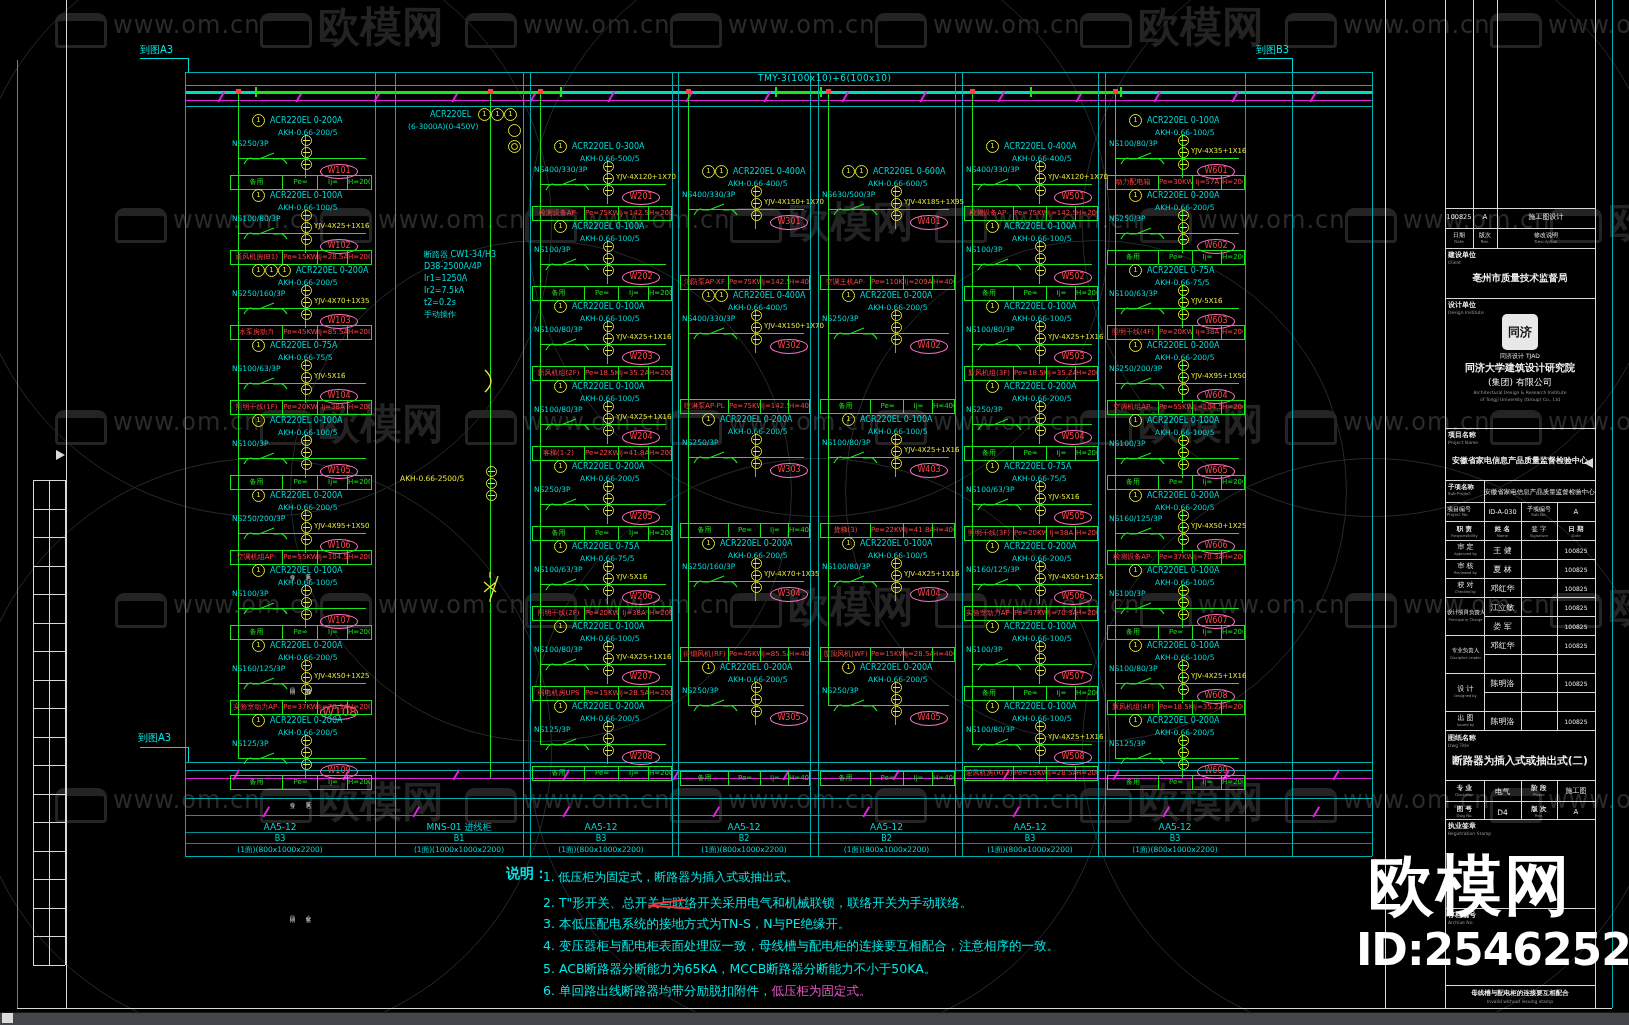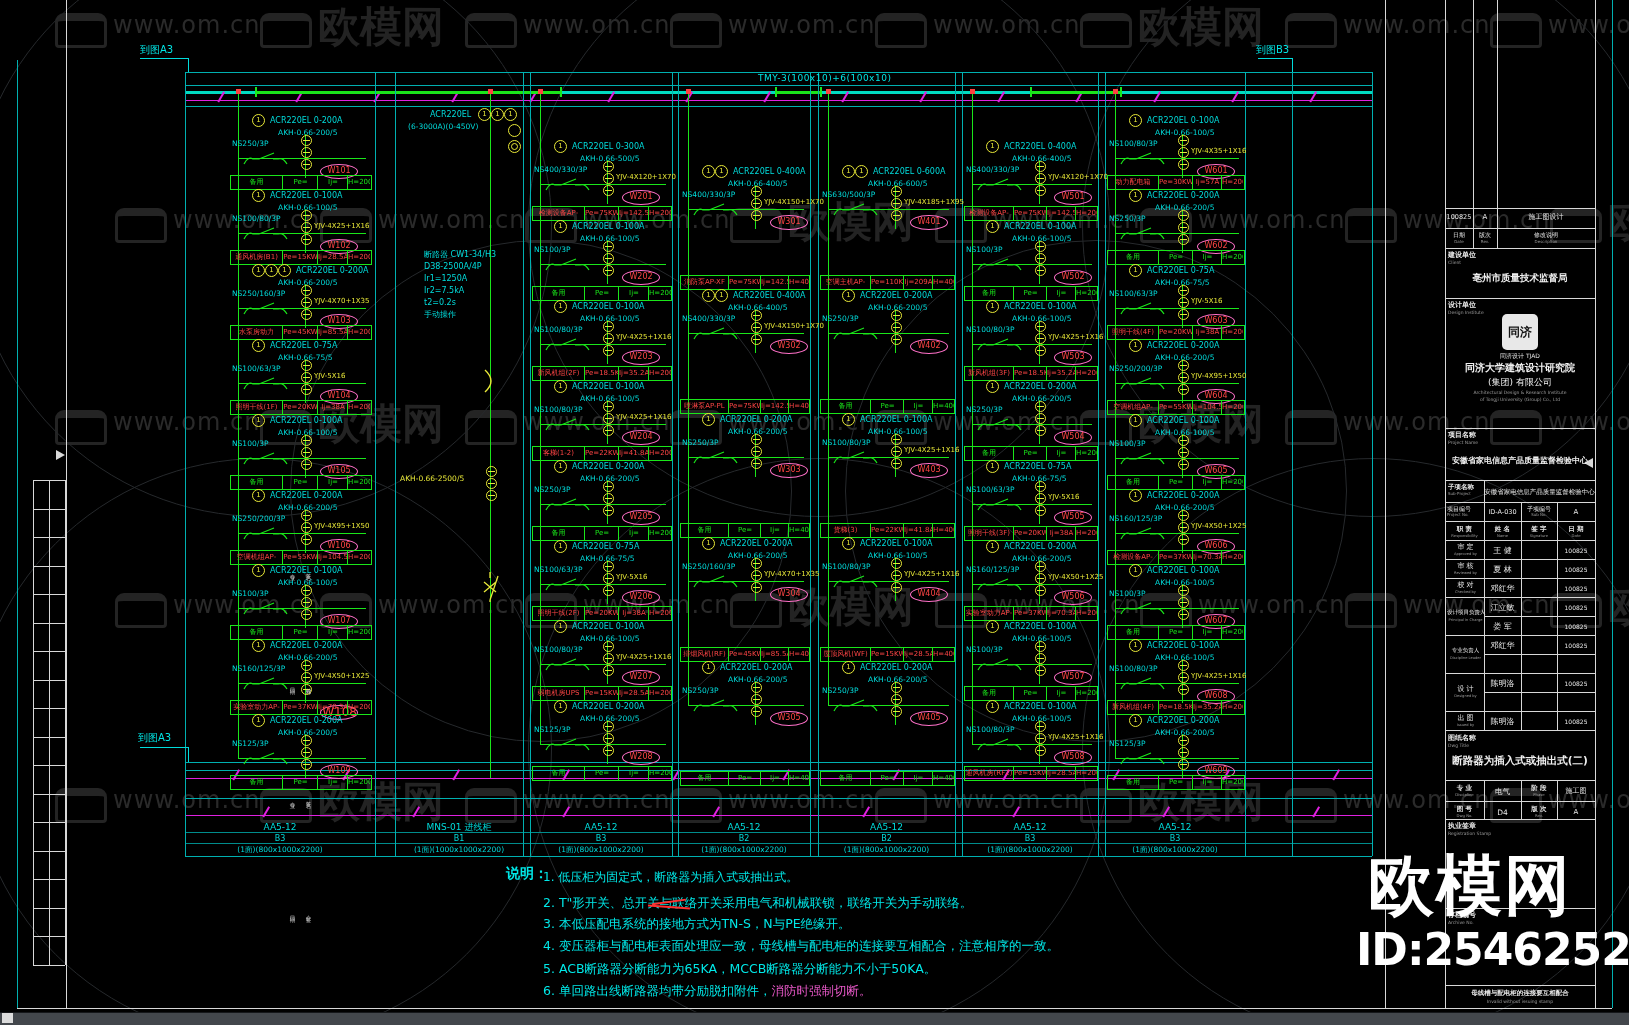--- a/index.html
+++ b/index.html
@@ -1483,21 +1483,21 @@
       <div style="position: absolute; left: 1521px; top: 502px; width: 1px; height: 19px; background: rgb(216, 216, 216);"></div>
       <div style="position: absolute; left: 1557px; top: 502px; width: 1px; height: 19px; background: rgb(216, 216, 216);"></div>
       <div style="position: absolute; left: 1445px; top: 521px; width: 150px; height: 1px; background: rgb(216, 216, 216);"></div>
       <div style="position: absolute; left: 1484px; top: 521px; width: 1px; height: 209px; background: rgb(216, 216, 216);"></div>
       <div style="position: absolute; left: 1521px; top: 521px; width: 1px; height: 209px; background: rgb(216, 216, 216);"></div>
       <div style="position: absolute; left: 1557px; top: 521px; width: 1px; height: 209px; background: rgb(216, 216, 216);"></div>
       <div style="position: absolute; left: 1445px; top: 525px; width: 39px; height: 10.5px; color: rgb(232, 232, 232); font-size: 6.5px; line-height: 8.5px; white-space: nowrap; text-align: center; font-weight: bold;">职 责</div>
       <div style="position: absolute; left: 1445px; top: 533px; width: 39px; height: 7.8px; color: rgb(154, 154, 154); font-size: 3.8px; line-height: 5.8px; white-space: nowrap; text-align: center;">Responsibility</div>
       <div style="position: absolute; left: 1484px; top: 525px; width: 37px; height: 10.5px; color: rgb(232, 232, 232); font-size: 6.5px; line-height: 8.5px; white-space: nowrap; text-align: center; font-weight: bold;">姓 名</div>
       <div style="position: absolute; left: 1484px; top: 533px; width: 37px; height: 7.8px; color: rgb(154, 154, 154); font-size: 3.8px; line-height: 5.8px; white-space: nowrap; text-align: center;">Name</div>
-      <div style="position: absolute; left: 1521px; top: 525px; width: 36px; height: 10.5px; color: rgb(232, 232, 232); font-size: 6.5px; line-height: 8.5px; white-space: nowrap; text-align: center; font-weight: bold;">签 字</div>
+      <div style="position: absolute; left: 1521px; top: 525px; width: 36px; height: 10.5px; color: rgb(232, 232, 232); font-size: 6.5px; line-height: 8.5px; white-space: nowrap; text-align: center; font-weight: normal;">签 字</div>
       <div style="position: absolute; left: 1521px; top: 533px; width: 36px; height: 7.8px; color: rgb(154, 154, 154); font-size: 3.8px; line-height: 5.8px; white-space: nowrap; text-align: center;">Signature</div>
       <div style="position: absolute; left: 1557px; top: 525px; width: 38px; height: 10.5px; color: rgb(232, 232, 232); font-size: 6.5px; line-height: 8.5px; white-space: nowrap; text-align: center; font-weight: bold;">日 期</div>
       <div style="position: absolute; left: 1557px; top: 533px; width: 38px; height: 7.8px; color: rgb(154, 154, 154); font-size: 3.8px; line-height: 5.8px; white-space: nowrap; text-align: center;">Date</div>
       <div style="position: absolute; left: 1445px; top: 540px; width: 150px; height: 1px; background: rgb(216, 216, 216);"></div>
       <div style="position: absolute; left: 1447px; top: 542.5px; width: 37px; height: 11px; color: rgb(232, 232, 232); font-size: 7px; line-height: 9px; white-space: nowrap; text-align: center;">审 定</div>
       <div style="position: absolute; left: 1447px; top: 551.5px; width: 37px; height: 7.6px; color: rgb(154, 154, 154); font-size: 3.6px; line-height: 5.6px; white-space: nowrap; text-align: center;">Approved by</div>
       <div style="position: absolute; left: 1484px; top: 546px; width: 37px; height: 12px; color: rgb(232, 232, 232); font-size: 8px; line-height: 10px; white-space: nowrap; text-align: center;">王 健</div>
       <div style="position: absolute; left: 1557px; top: 547px; width: 38px; height: 10px; color: rgb(232, 232, 232); font-size: 6px; line-height: 8px; white-space: nowrap; text-align: center;">100825</div>
       <div style="position: absolute; left: 1445px; top: 559px; width: 150px; height: 1px; background: rgb(216, 216, 216);"></div>
       <div style="position: absolute; left: 1447px; top: 561.5px; width: 37px; height: 11px; color: rgb(232, 232, 232); font-size: 7px; line-height: 9px; white-space: nowrap; text-align: center;">审 核</div>
@@ -1568,21 +1568,21 @@
       <div style="position: absolute; left: 1445px; top: 985px; width: 150px; height: 1px; background: rgb(216, 216, 216);"></div>
       <div style="position: absolute; left: 1445px; top: 989px; width: 150px; height: 10.5px; color: rgb(232, 232, 232); font-size: 6.5px; line-height: 8.5px; white-space: nowrap; text-align: center; font-weight: bold;">母线槽与配电柜的连接要互相配合</div>
       <div style="position: absolute; left: 1445px; top: 999px; width: 150px; height: 8.5px; color: rgb(154, 154, 154); font-size: 4.5px; line-height: 6.5px; white-space: nowrap; text-align: center;">Invalid without issuing stamp</div>
     </div>
   <div id="notes">
       <div style="position: absolute; left: 543px; top: 870px; width: 830px; height: 18px; font-size: 12px; white-space: nowrap; line-height: 15px;"><span style="color: rgb(0, 232, 232);">1. 低压柜为固定式，断路器为插入式或抽出式。</span></div>
       <div style="position: absolute; left: 543px; top: 895px; width: 830px; height: 18px; font-size: 12.5px; white-space: nowrap; line-height: 15px;"><span style="color: rgb(0, 232, 232);">2. T"形开关、总开关与联络开关采用电气和机械联锁，联络开关为手动联络。</span></div>
       <div style="position: absolute; left: 543px; top: 916px; width: 830px; height: 18px; font-size: 12.5px; white-space: nowrap; line-height: 15px;"><span style="color: rgb(0, 232, 232);">3. 本低压配电系统的接地方式为TN-S，N与PE绝缘开。</span></div>
       <div style="position: absolute; left: 543px; top: 938px; width: 830px; height: 18px; font-size: 12.5px; white-space: nowrap; line-height: 15px;"><span style="color: rgb(0, 232, 232);">4. 变压器柜与配电柜表面处理应一致，母线槽与配电柜的连接要互相配合，注意相序的一致。</span></div>
       <div style="position: absolute; left: 543px; top: 961px; width: 830px; height: 18px; font-size: 12.5px; white-space: nowrap; line-height: 15px;"><span style="color: rgb(0, 232, 232);">5. ACB断路器分断能力为65KA，MCCB断路器分断能力不小于50KA。</span></div>
-      <div style="position: absolute; left: 543px; top: 983px; width: 830px; height: 18px; font-size: 12.5px; white-space: nowrap; line-height: 15px;"><span style="color: rgb(0, 232, 232);">6. 单回路出线断路器均带分励脱扣附件，</span><span style="color: rgb(232, 88, 200);">消防时强制切断。</span></div>
+      <div style="position: absolute; left: 543px; top: 983px; width: 830px; height: 18px; font-size: 12.5px; white-space: nowrap; line-height: 15px;"><span style="color: rgb(0, 232, 232);">6. 单回路出线断路器均带分励脱扣附件，</span><span style="color: rgb(232, 88, 200);">低压柜为固定式。</span></div>
       <div style="position: absolute; left: 652px; top: 901px; width: 34px; height: 1.5px; background: rgb(255, 48, 48); transform: rotate(-8deg);"></div>
       <div style="position: absolute; left: 648px; top: 906px; width: 42px; height: 1.5px; background: rgb(255, 48, 48); transform: rotate(4deg);"></div>
     </div>
 
   <div class="t" id="lblTL">到图A3</div>
   <div class="t" id="lblTR">到图B3</div>
   <div class="t" id="lblBL">到图A3</div>
   <div class="t" id="busLabel">TMY-3(100x10)+6(100x10)</div>
   <div class="t" id="notesTitle">说明：</div>
 

